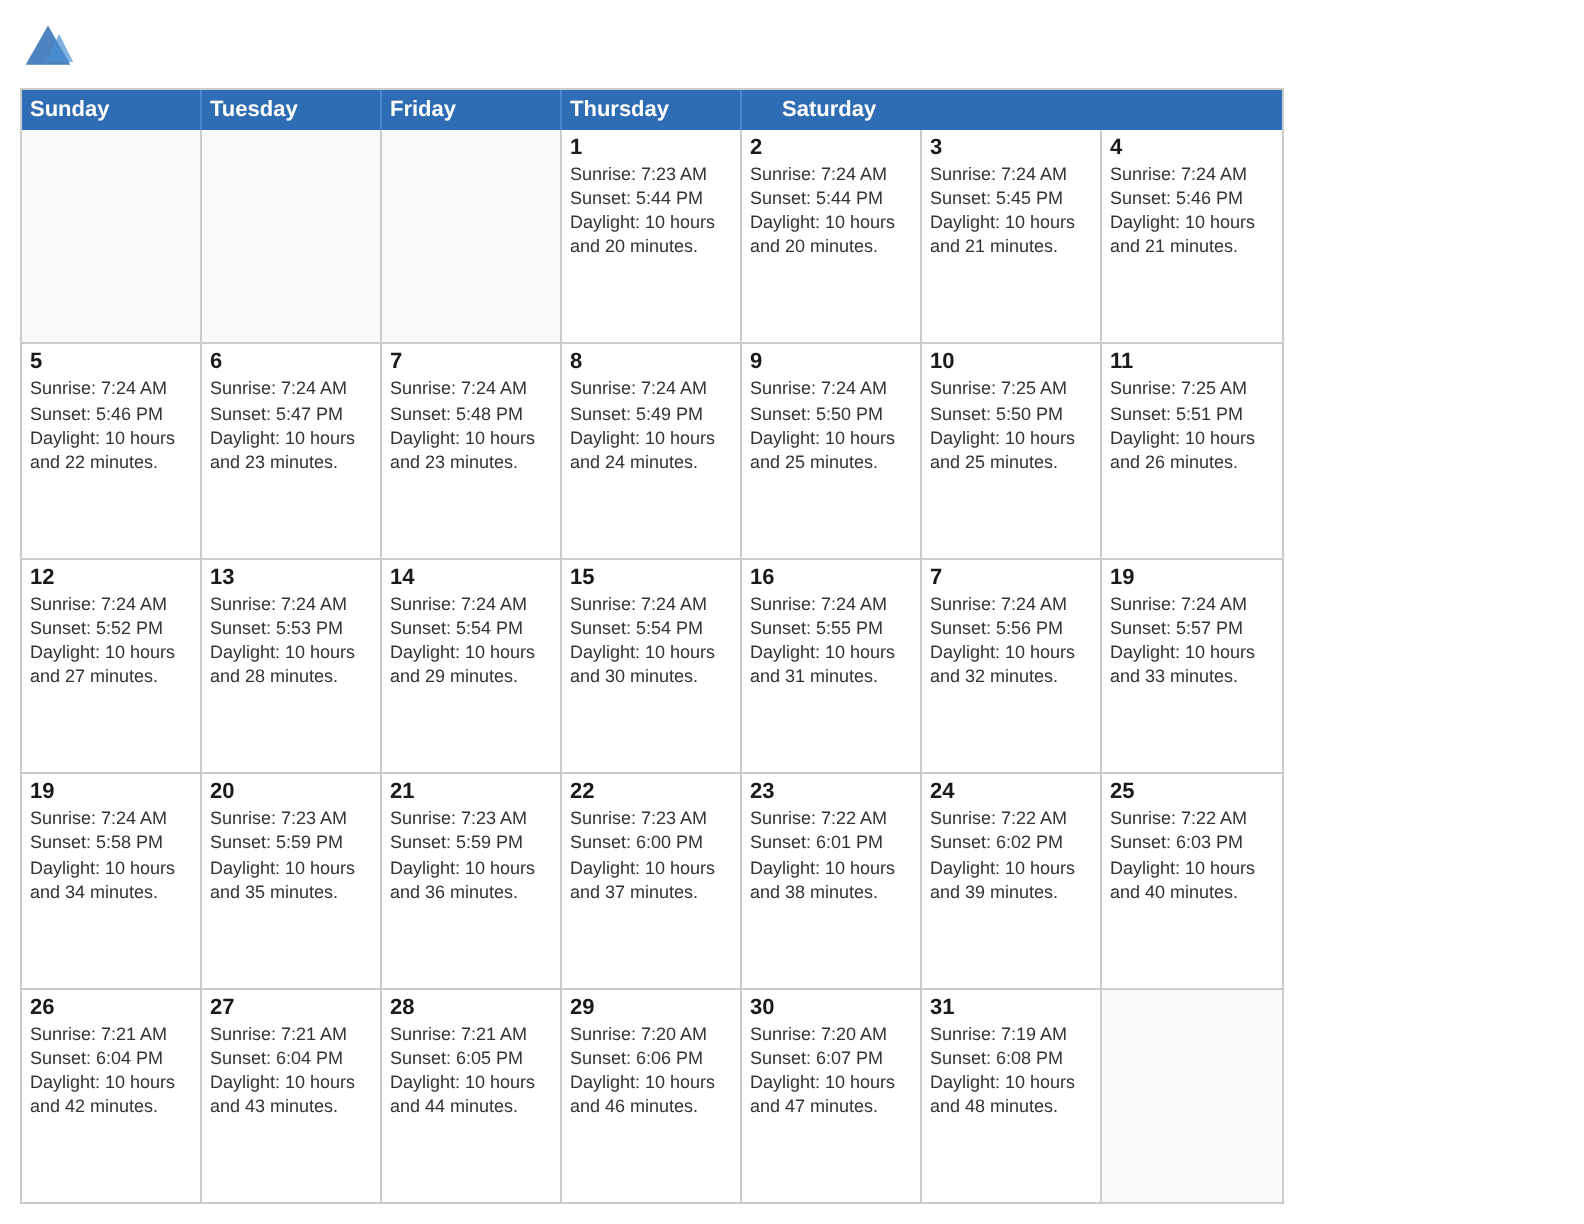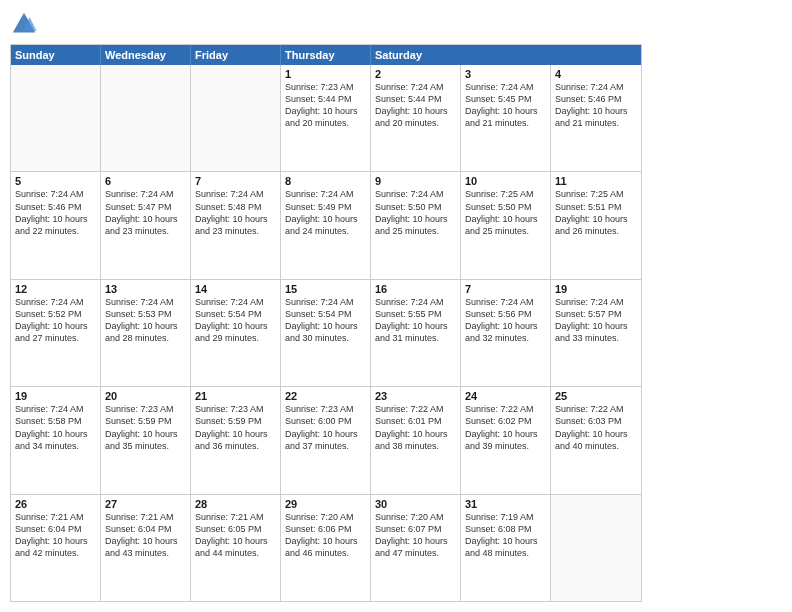--- a/index.html
+++ b/index.html
@@ -62,21 +62,21 @@
       background: #2e6db4;
     }
     .col-header {
       color: #fff;
       font-size: 11px;
       font-weight: bold;
       padding: 4px 4px;
       text-align: left;
       border-right: 1px solid #4a85c8;
     }
-    .col-header:last-child { border-right: none; }
+    .col-header:last-child { border-right: none; margin-left: 16px; }
     .weeks {
       flex: 1;
       display: flex;
       flex-direction: column;
     }
     .week-row {
       display: grid;
       grid-template-columns: repeat(7, 1fr);
       flex: 1;
       border-top: 1px solid #ccc;
@@ -122,21 +122,21 @@
     </div>
     <div class="title-block">
       <div class="cal-title"></div>
       <div class="cal-subtitle"></div>
     </div>
   </div>
 
   <div class="calendar">
     <div class="col-headers" id="col-headers">
         <div class="col-header">Sunday</div>
-        <div class="col-header">Wednesday</div>
+        <div class="col-header">Tuesday</div>
         <div class="col-header">Friday</div>
         <div class="col-header">Thursday</div>
         <div class="col-header">Saturday</div>
       </div>
     <div class="weeks" id="weeks">
         <div class="week-row">
           <div class="day-cell empty"></div>
           <div class="day-cell empty"></div>
           <div class="day-cell empty"></div>
           <div class="day-cell">

